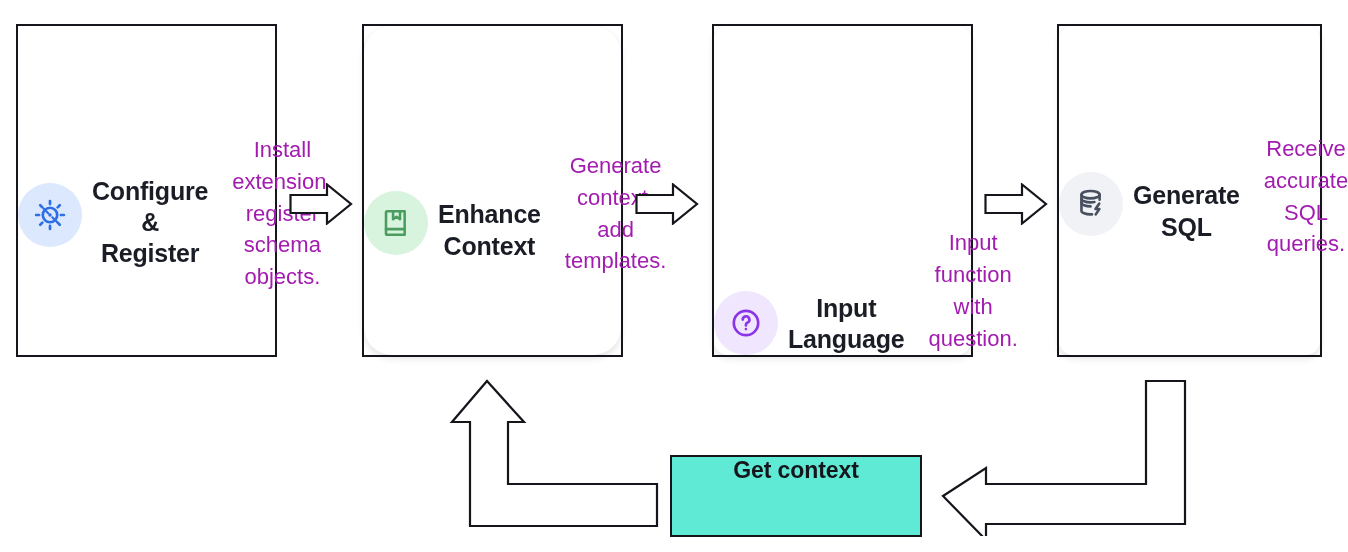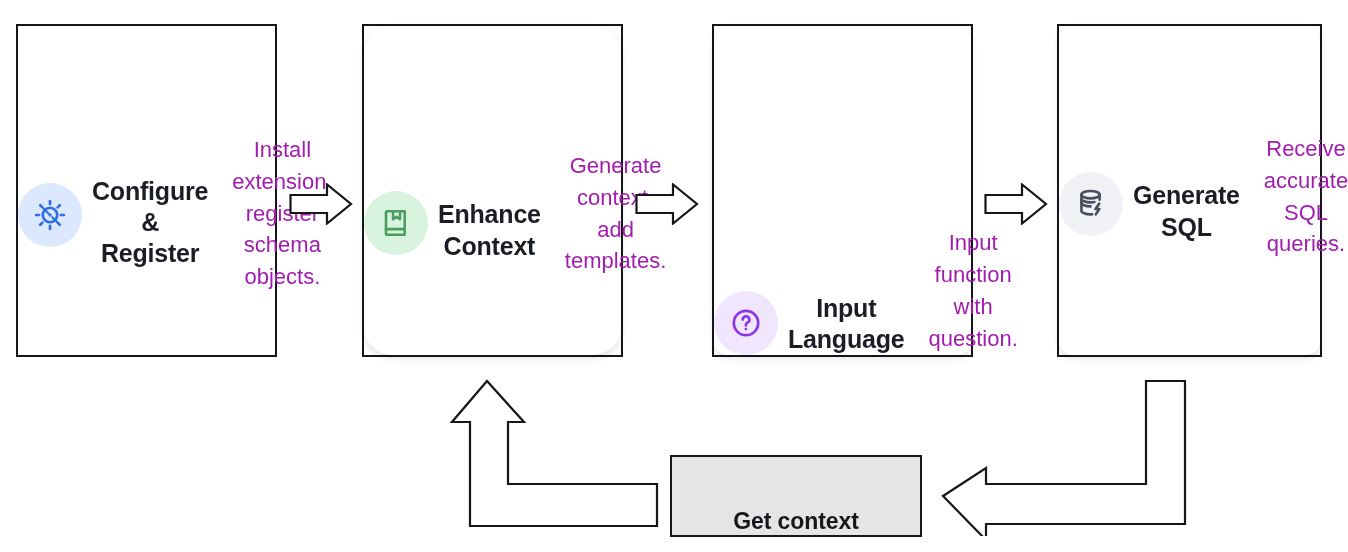--- a/index.html
+++ b/index.html
@@ -83,23 +83,23 @@
     stroke: #15161c;
     stroke-width: 2.2;
     stroke-linejoin: miter;
   }
 
   
   .ctx-box {
     position: absolute;
     box-sizing: border-box;
     border: 2.5px solid #15161c;
-    background: #e5e5e5;
-    display: flex;
-    align-items: flex-end;
+    background: #5eead4;
+    display: flex;
+    align-items: flex-start;
     justify-content: center;
   }
   .ctx-label {
     font-size: 23px;
     font-weight: bold;
     color: #15161c;
     letter-spacing: -0.1px;
   }
 </style>
 </head>

